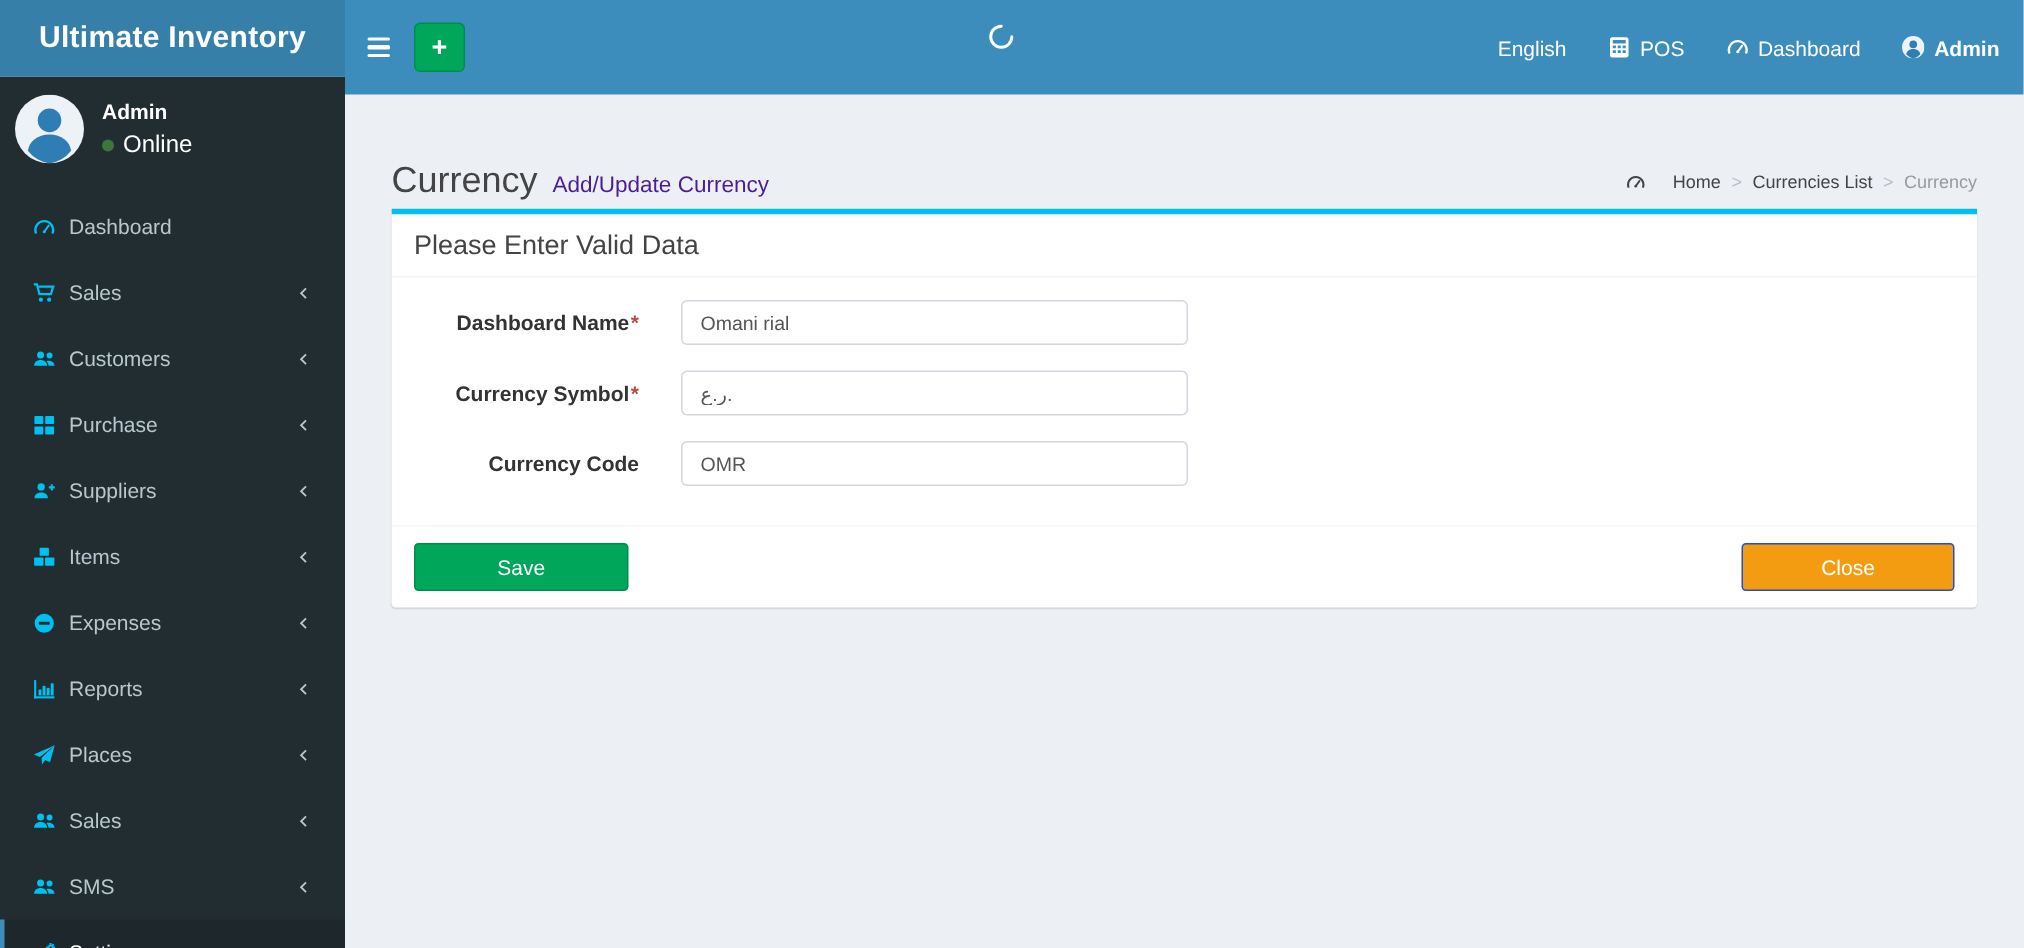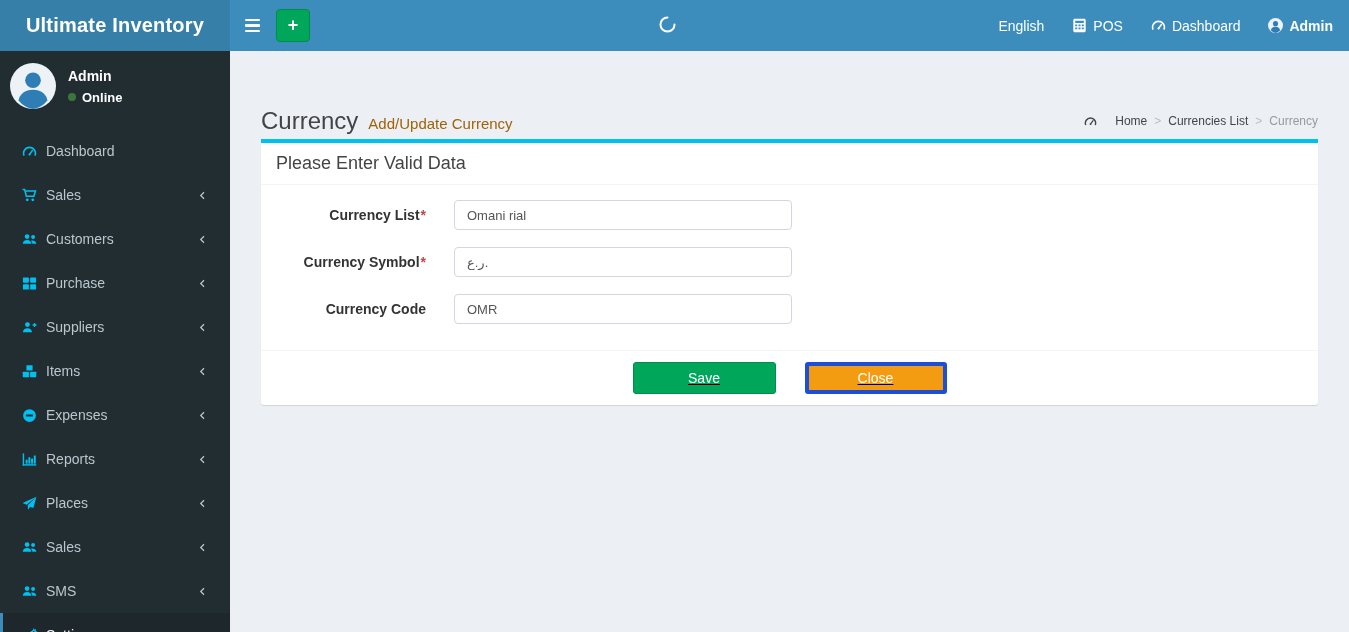--- a/index.html
+++ b/index.html
@@ -1,20 +1,20 @@
 <!DOCTYPE html>
 <html><head>
 <meta charset="utf-8">
 <style>
   * { margin:0; padding:0; box-sizing:border-box; }
   html,body { width:1349px; height:632px; overflow:hidden;
     font-family:"Liberation Sans", sans-serif; background:#ecf0f5; font-size:14px; }
 
   
-  .header { position:absolute; top:0; left:0; width:1349px; height:51px; display:flex; z-index:5; }
+  .header { position:absolute; top:0; left:0; width:1349px; height:63px; display:flex; z-index:5; }
   .logo { width:230px; height:51px; background:#367fa9; color:#fff; font-weight:bold;
     font-size:20px; display:flex; align-items:center; justify-content:center; letter-spacing:.2px; }
   .navbar { flex:1; background:#3c8dbc; display:flex; align-items:center; position:relative; color:#fff; }
   .hamburger { width:44px; height:51px; display:flex; flex-direction:column; align-items:center;
     justify-content:center; cursor:pointer; gap:3px; }
   .hamburger span { display:block; width:15px; height:2.5px; background:#fff; border-radius:1px; }
   .add-btn { width:34px; height:33px; background:#00a65a; border:1px solid #008d4c; border-radius:4px;
     color:#fff; font-size:18px; font-weight:bold; display:flex; align-items:center; justify-content:center;
     margin-left:2px; cursor:pointer; }
   .spinner { position:absolute; left:428px; top:15px; width:19px; height:19px; color:#fff; }
@@ -25,63 +25,63 @@
   .nav-user { padding-right:16px; }
   .nav-avatar { width:26px; height:26px; }
   .nav-user b { font-weight:bold; }
 
   
   .sidebar { position:absolute; top:51px; left:0; width:230px; height:581px; background:#222d32; }
   .user-panel { display:flex; align-items:center; padding:12px 10px 10px 10px; }
   .user-avatar { width:46px; height:46px; flex:0 0 46px; }
   .user-info { margin-left:12px; }
   .user-name { color:#fff; font-weight:bold; font-size:14px; margin-bottom:6px; }
-  .user-status { color:#fff; font-size:13px; font-weight:bold; display:flex; align-items:center; gap:6px; }
+  .user-status { color:#fff; font-size:16px; font-weight:normal; display:flex; align-items:center; gap:6px; }
   .dot { width:8px; height:8px; border-radius:50%; background:#3c763d; display:inline-block; }
 
   .menu { margin-top:10px; }
   .menu-item { height:44px; display:flex; align-items:center; border-left:3px solid transparent;
     color:#b8c7ce; cursor:pointer; padding-left:19px; padding-right:20px; }
   .menu-item .icon { width:15px; height:15px; color:#00c0ef; flex:0 0 15px; }
   .menu-item .mi-label { margin-left:9px; font-size:14px; }
   .menu-item .chev { margin-left:auto; width:11px; height:11px; color:#b8c7ce; }
   .menu-item.active { background:#1e282c; border-left-color:#3c8dbc; color:#fff; }
   .menu-item.active .mi-label { color:#fff; }
 
   
   .content { position:absolute; top:51px; left:230px; width:1119px; height:590px;
     background:#ecf0f5; padding:0 31px;margin-top:44px; }
   .content-header { height:44px; display:flex; align-items:center; justify-content:space-between;
     padding-top:8px; }
   .page-title { font-size:24px; color:#444; font-weight:normal; display:flex; align-items:baseline; }
-  .page-subtitle { font-size:15px; color:#a16207; margin-left:10px; }
+  .page-subtitle { font-size:15px; color:#4c1d95; margin-left:10px; }
   .breadcrumb { display:flex; align-items:center; gap:7px; font-size:12px; color:#444; }
   .breadcrumb .icon { width:13px; height:13px; color:#444; }
   .crumb { color:#444; cursor:pointer; display:flex; align-items:center; gap:18px; }
   .crumb-sep { color:#b8bec4; }
   .crumb-current { color:#999; }
 
   .panel { background:#fff; border-top:4px solid #00c0ef; border-radius:0 0 3px 3px;
     box-shadow:0 1px 1px rgba(0,0,0,.12); }
   .panel-heading { padding:10px 15px; font-size:18px; color:#444; border-bottom:1px solid #f4f4f4; }
   .panel-body { padding:15px 15px 26px 15px; }
   .form-row { display:flex; align-items:center; margin-bottom:17px; }
   .form-row:last-child { margin-bottom:0; }
   .form-label { flex:0 0 150px; text-align:right; font-weight:bold; font-size:14px; color:#333;
     margin-right:28px; }
   .req { color:#b94a48; margin-left:1px; }
   .form-input { width:338px; height:30px; border:1px solid #d2d6de; border-radius:4px;
     padding:0 12px; font-size:13px; color:#555; outline:none;
     font-family:"Liberation Sans", sans-serif; }
   .panel-footer { border-top:1px solid #f4f4f4; padding:11px 15px; display:flex;
-    justify-content:center; gap:29px;text-decoration:underline; }
+    justify-content:space-between; gap:29px; }
   .btn { height:32px; border-radius:3px; color:#fff; font-size:14px; cursor:pointer;
     font-family:"Liberation Sans", sans-serif; }
   .btn-save { width:143px; background:#00a65a; border:1px solid #008d4c; }
-  .btn-close { width:142px; background:#f39c12; border:4px solid #1d4ed8; }
+  .btn-close { width:142px; background:#f39c12; border:1px solid #1d4ed8; }
 
   .icon { display:inline-block; vertical-align:middle; }
   .defs { position:absolute; width:0; height:0; overflow:hidden; }
 </style>
 </head>
 <body>
 
 <svg class="defs" xmlns="http://www.w3.org/2000/svg">
   <symbol id="i-gauge" viewBox="0 0 16 16">
     <path style="fill:none;stroke:currentColor;stroke-width:1.7" d="M2.2 12.4a6.3 6.3 0 1 1 11.6 0"></path>
@@ -352,21 +352,21 @@
       <span class="crumb-sep">&gt;</span>
       <span class="crumb-current">Currency</span>
     </div>
   </div>
 
   <div class="panel">
     <div class="panel-heading">Please Enter Valid Data</div>
     <div class="panel-body">
       <div class="form-row">
         <label class="form-label">
-          <span>Currency List</span><span class="req">*</span>
+          <span>Dashboard Name</span><span class="req">*</span>
         </label>
         <input class="form-input" type="text" value="Omani rial" style="">
       </div>
       <div class="form-row">
         <label class="form-label">
           <span>Currency Symbol</span><span class="req">*</span>
         </label>
         <input class="form-input" type="text" value="ر.ع." style="">
       </div>
       <div class="form-row">

